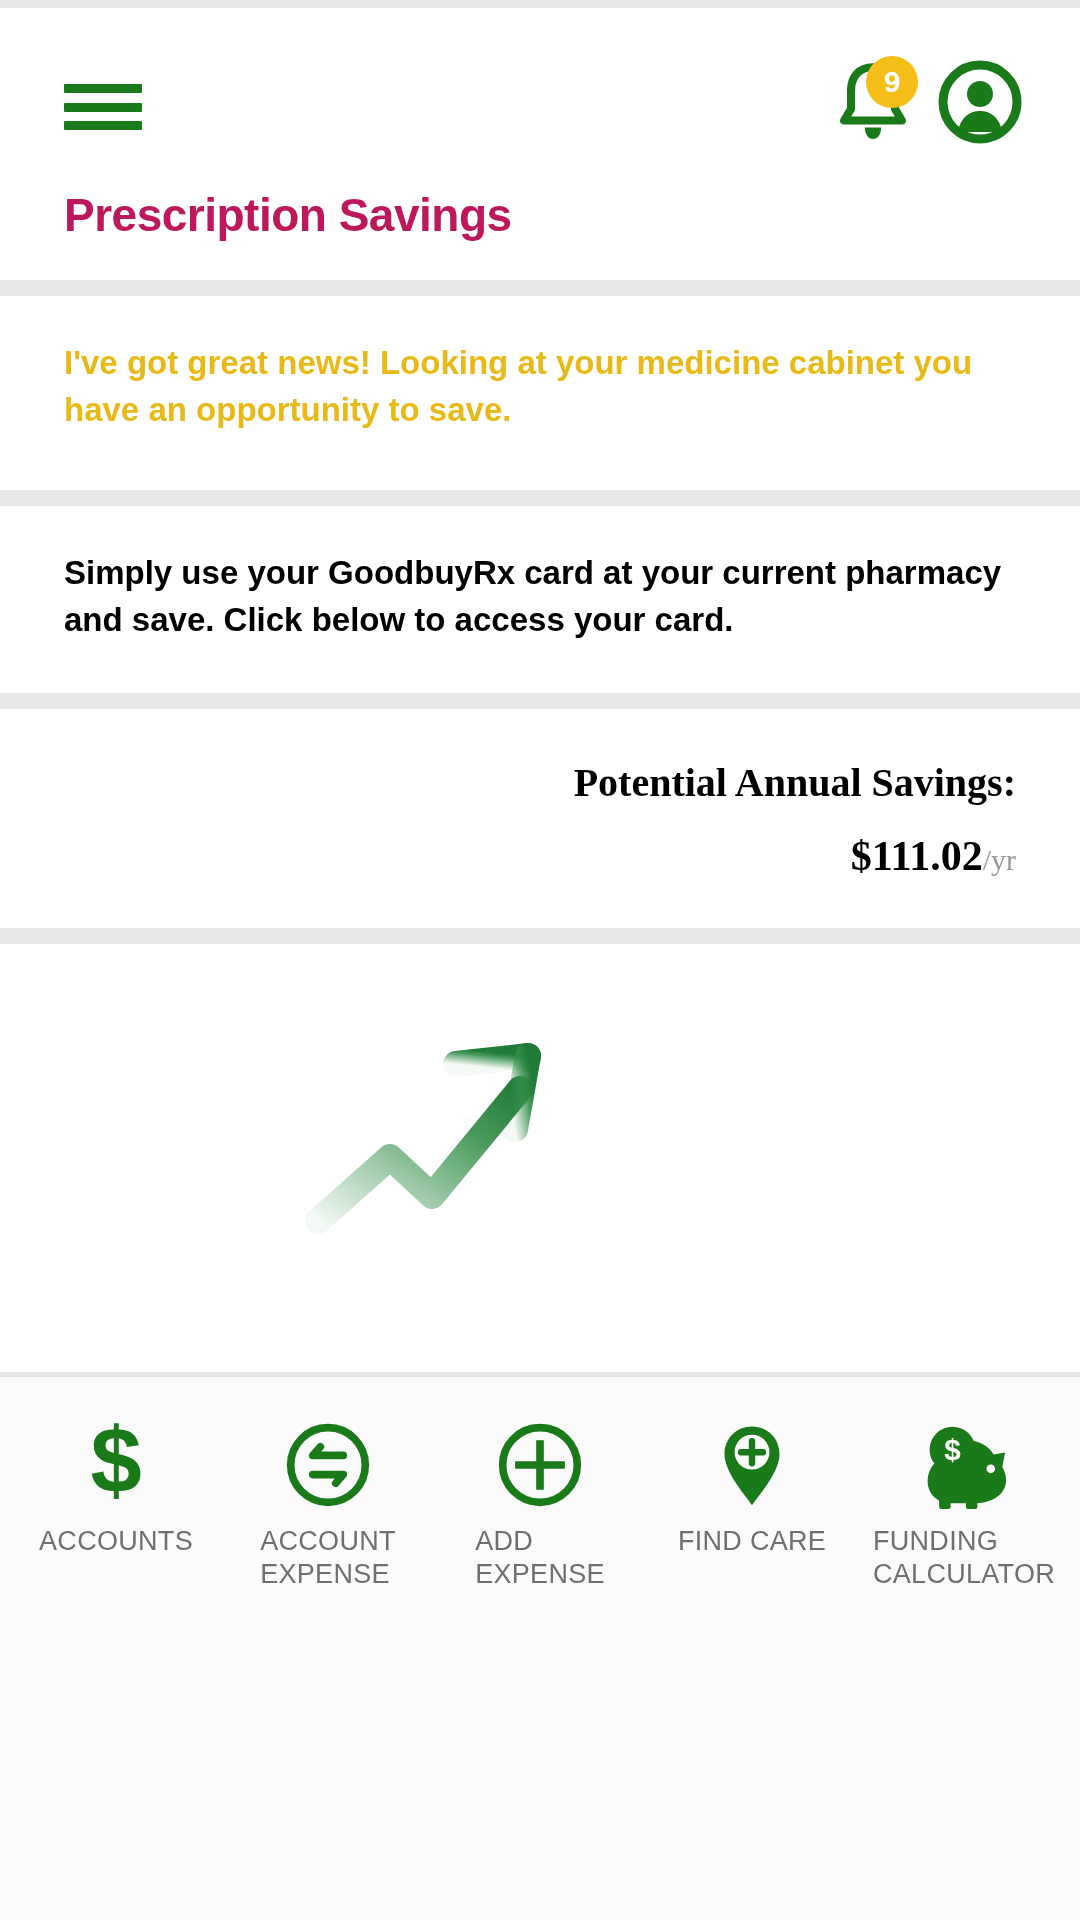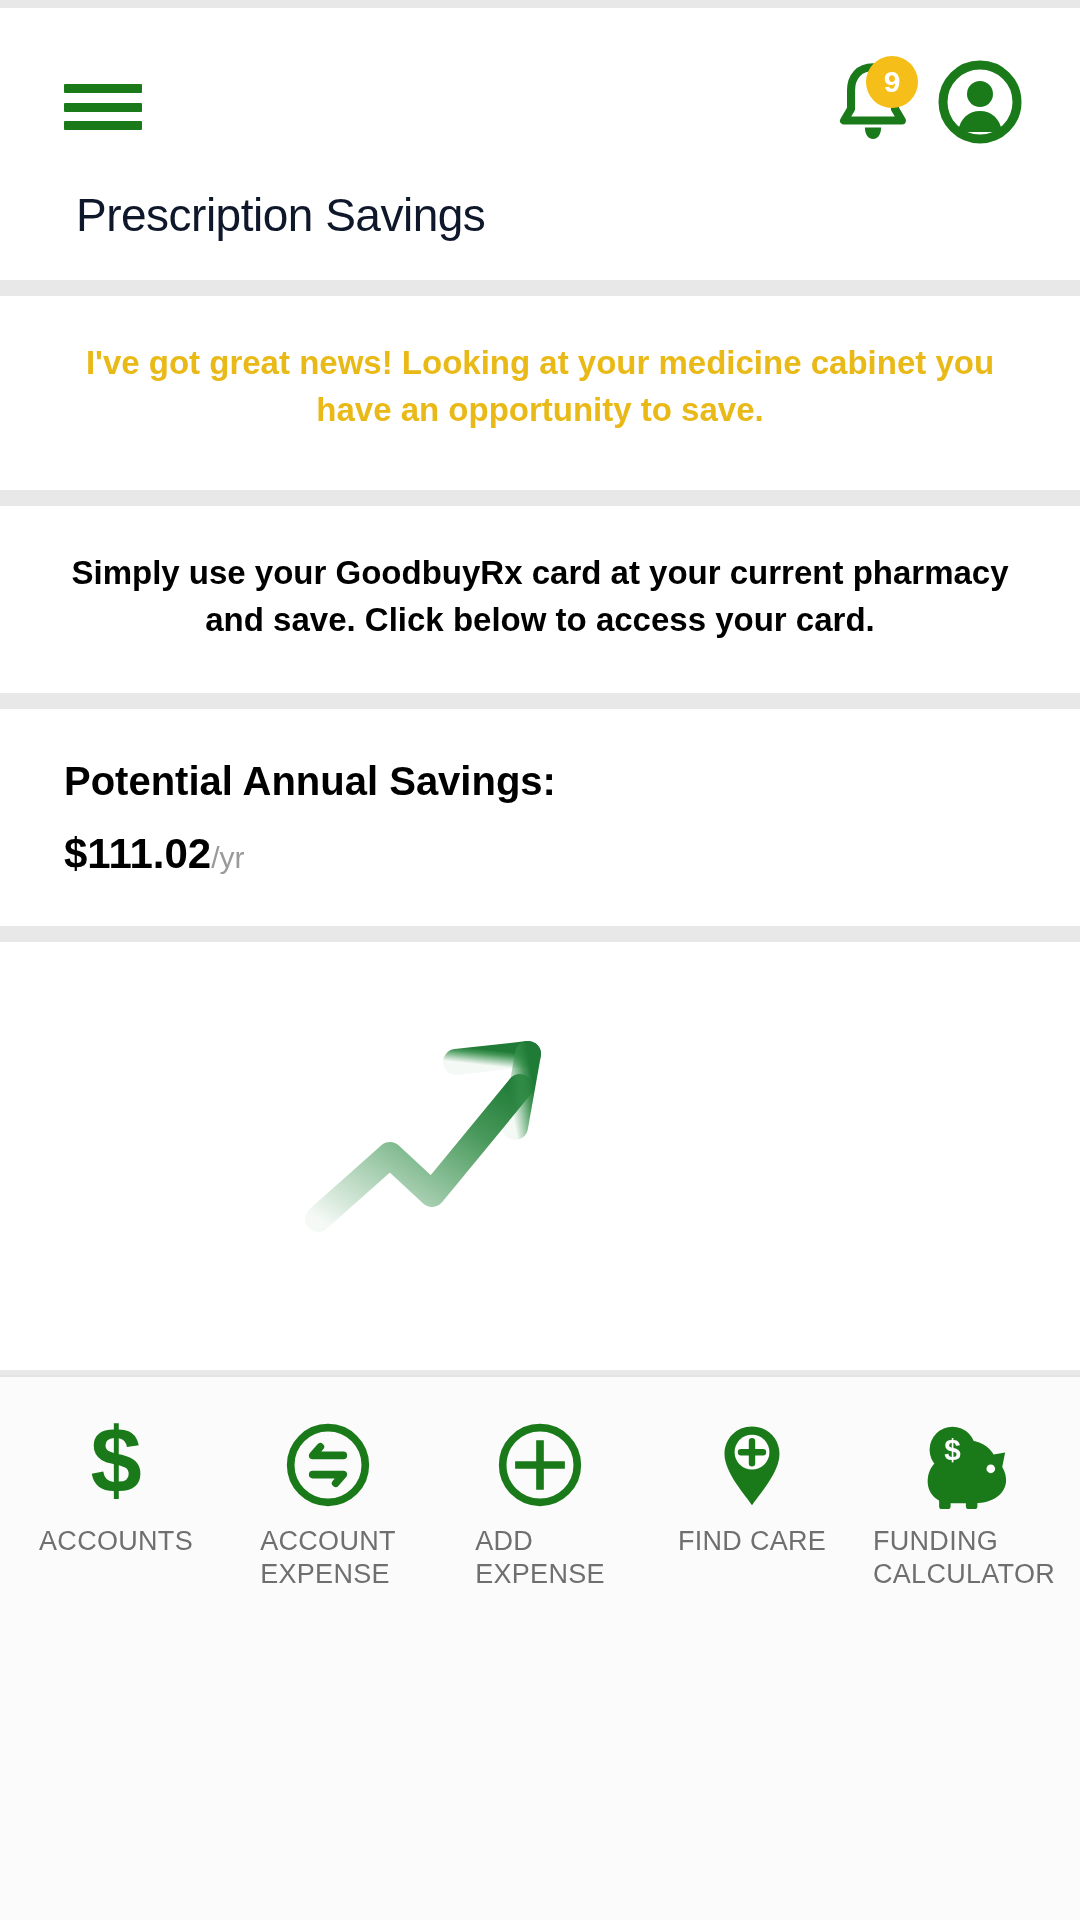--- a/index.html
+++ b/index.html
@@ -38,40 +38,40 @@
     width:52px; height:52px; border-radius:50%;
     background:#F5BE18;
     color:#ffffff; font-size:30px; font-weight:bold;
     display:flex; align-items:center; justify-content:center;
     line-height:1;
   }
   .avatar-wrap { width:84px; height:84px; }
 
   
   .page-title {
-    position:absolute; left:76px; top:180px;
-    font-size:46px; font-weight:normal; color:#0f172a;
+    position:absolute; left:64px; top:180px;
+    font-size:46px; font-weight:bold; color:#be185d;
     letter-spacing:-0.5px;
   }
 
   
   .divider { height:16px; background:#e8e8e8; }
-  .card { background:#ffffff; padding:0 64px;text-align:center; }
+  .card { background:#ffffff; padding:0 64px; }
 
   .alert-card { padding-top:44px; padding-bottom:56px; }
   .alert-text {
     color:#E9B917; font-size:33px; font-weight:bold; line-height:1.42;
   }
 
   .info-card { padding-top:44px; padding-bottom:50px; }
   .info-text {
     color:#000; font-size:33px; font-weight:bold; line-height:1.42;
   }
 
-  .savings-card { padding-top:50px; padding-bottom:48px; text-align:left; }
+  .savings-card { padding-top:50px; padding-bottom:48px; text-align:right;font-family:Liberation Serif, serif; }
   .savings-heading { font-size:40px; font-weight:bold; color:#000; }
   .savings-amount-row { margin-top:26px; }
   .savings-amount { font-size:42px; font-weight:bold; color:#000; }
   .savings-unit { font-size:30px; color:#9a9a9a; font-weight:normal; }
 
   
   .chart-card { padding:0 0 0 0; background:#fff; position:relative; height:428px; }
   .chart-svg { position:absolute; left:0; top:0; width:1080px; height:360px; }
   .chart-lbl { position:absolute; text-align:center; }
   .lbl-value { font-size:40px; font-weight:bold; color:#000; white-space:nowrap; }

